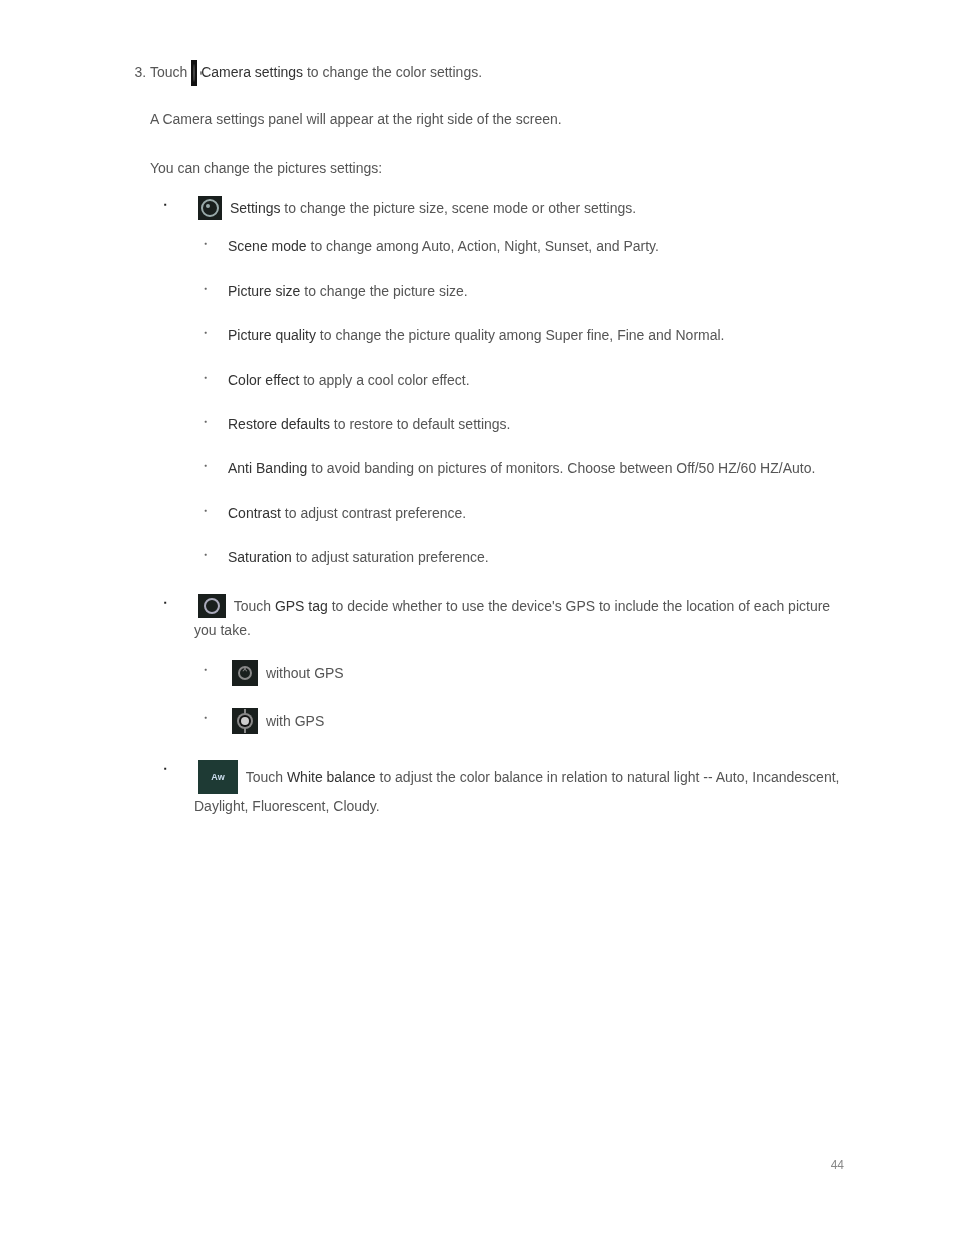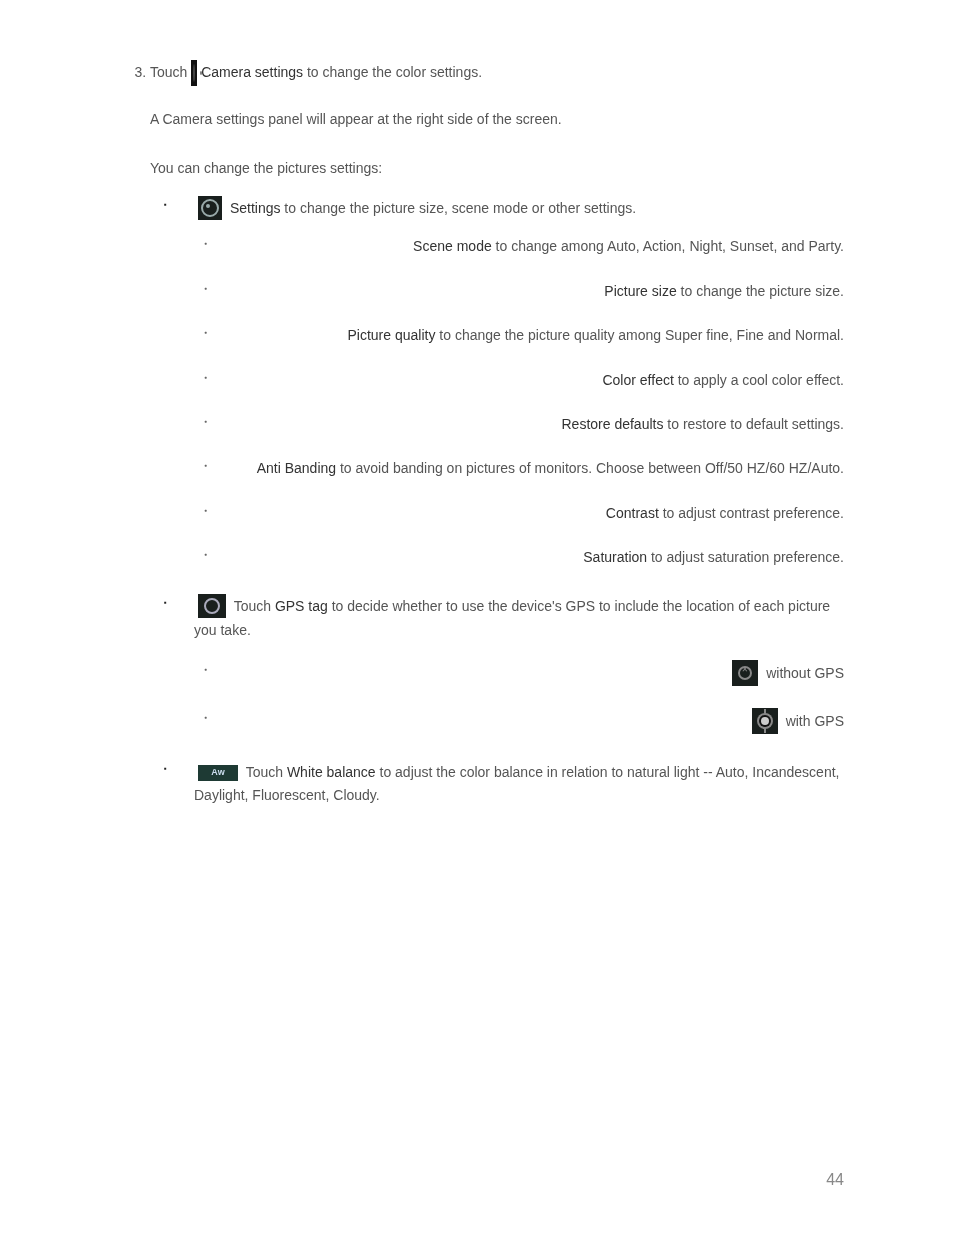--- a/index.html
+++ b/index.html
@@ -46,21 +46,20 @@
     }
     ul.sub {
       list-style: none;
       margin: 14px 0 0 10px;
       padding: 0;
     }
     ul.sub > li {
       position: relative;
       padding-left: 24px;
       margin-bottom: 22px;
-      text-align: right;
     }
     ul.sub > li::before {
       content: "●";
       position: absolute;
       left: 0;
       top: 4px;
       font-size: 5px;
       color: #666;
     }
     .bold {
@@ -131,36 +130,36 @@
     }
     .gps-on-shape::before{width:2px;height:6px;left:3px;top:-8px;}
     .gps-on-shape::after{width:2px;height:6px;left:3px;bottom:-8px;}
     .gps-off-shape {
       width:10px;height:10px;border:2px solid #888;border-radius:50%;
       transform:rotate(45deg);position:relative;
     }
     .gps-off-shape::before{content:"✕";position:absolute;left:0px;top:-3px;font-size:8px;color:#888;transform:rotate(-45deg);}
     
     .icon-wb {
-      width: 40px; height: 16px;
+      width: 40px; height: 34px;
       display:inline-flex;align-items:center;justify-content:center;
       background:#1e3a34;
     }
     .wb-txt{color:#cde;font-size:9px;font-weight:bold;}
     
     .icon-brightness {
       width:26px;height:22px;display:inline-flex;align-items:center;justify-content:center;
       background:#0d0d0d;
       color:#ddd;font-size:14px;
     }
     .page-num {
       position:absolute;
-      bottom:42px;
+      bottom:60px;
       right:110px;
-      font-size:16px;
+      font-size:12px;
       color:#888;
     }
   </style>
 </head>
 <body>
 
 <div class="page">
 
   <ol class="steps" start="3">
     <li>

